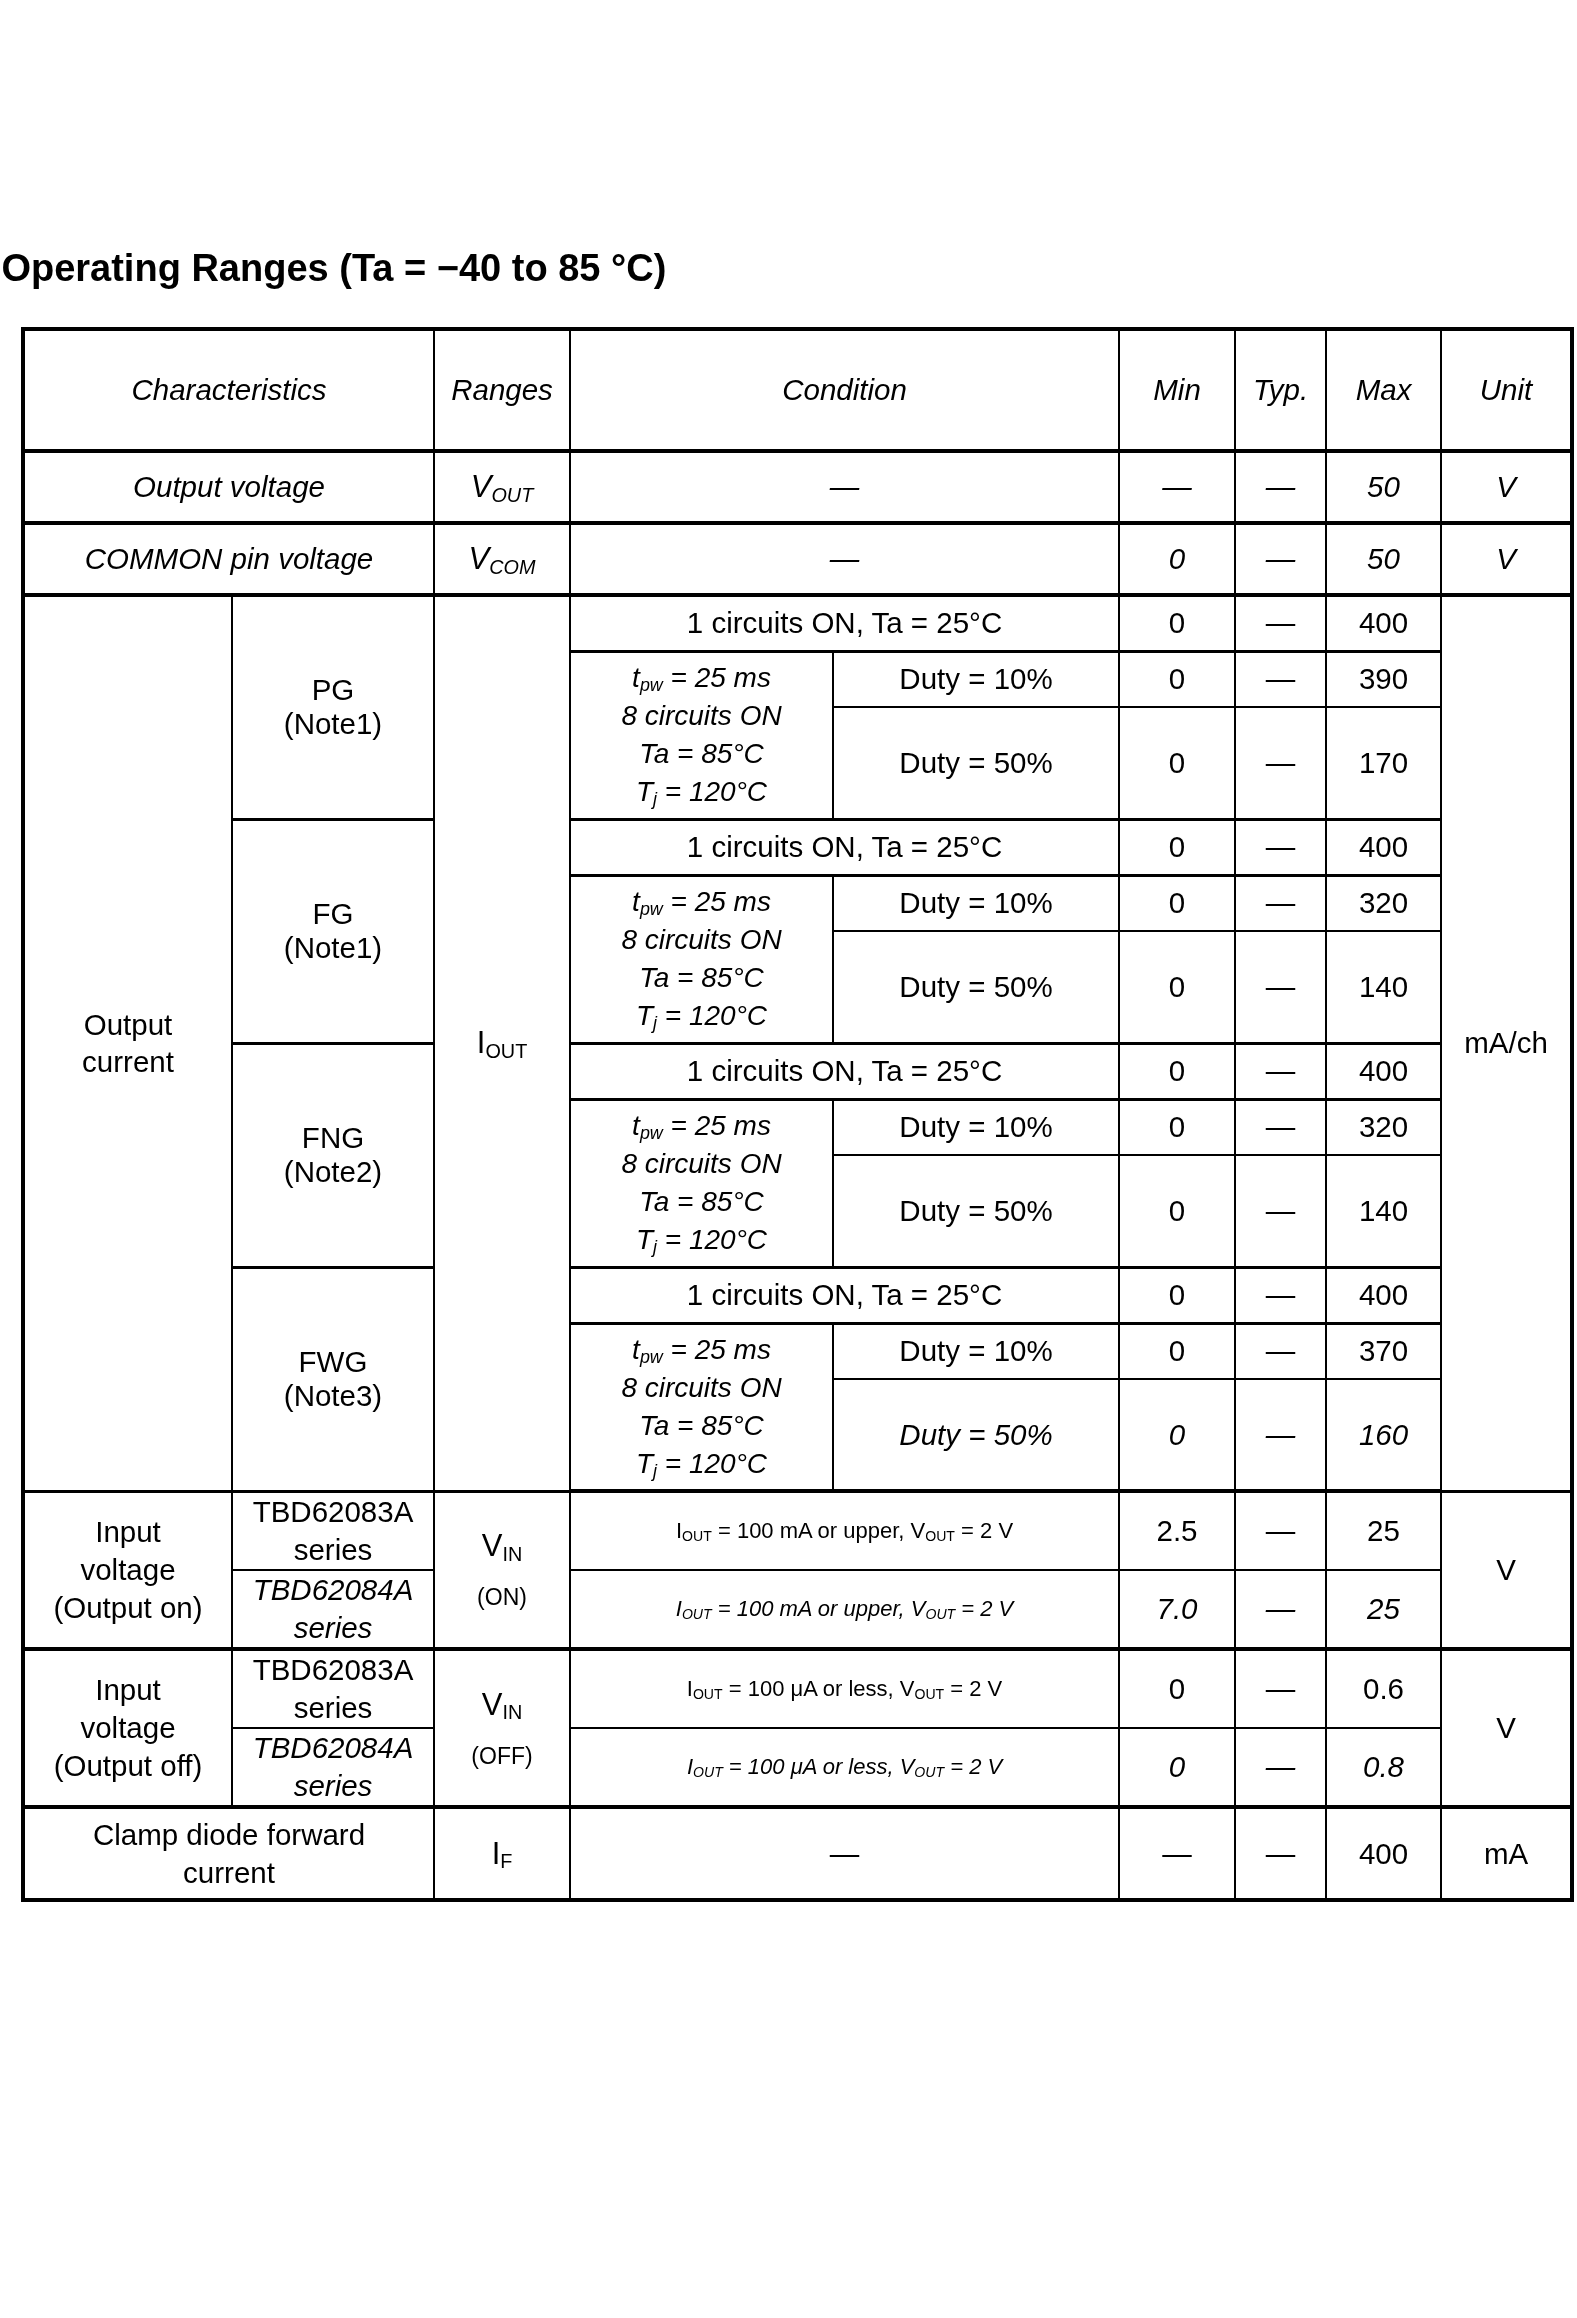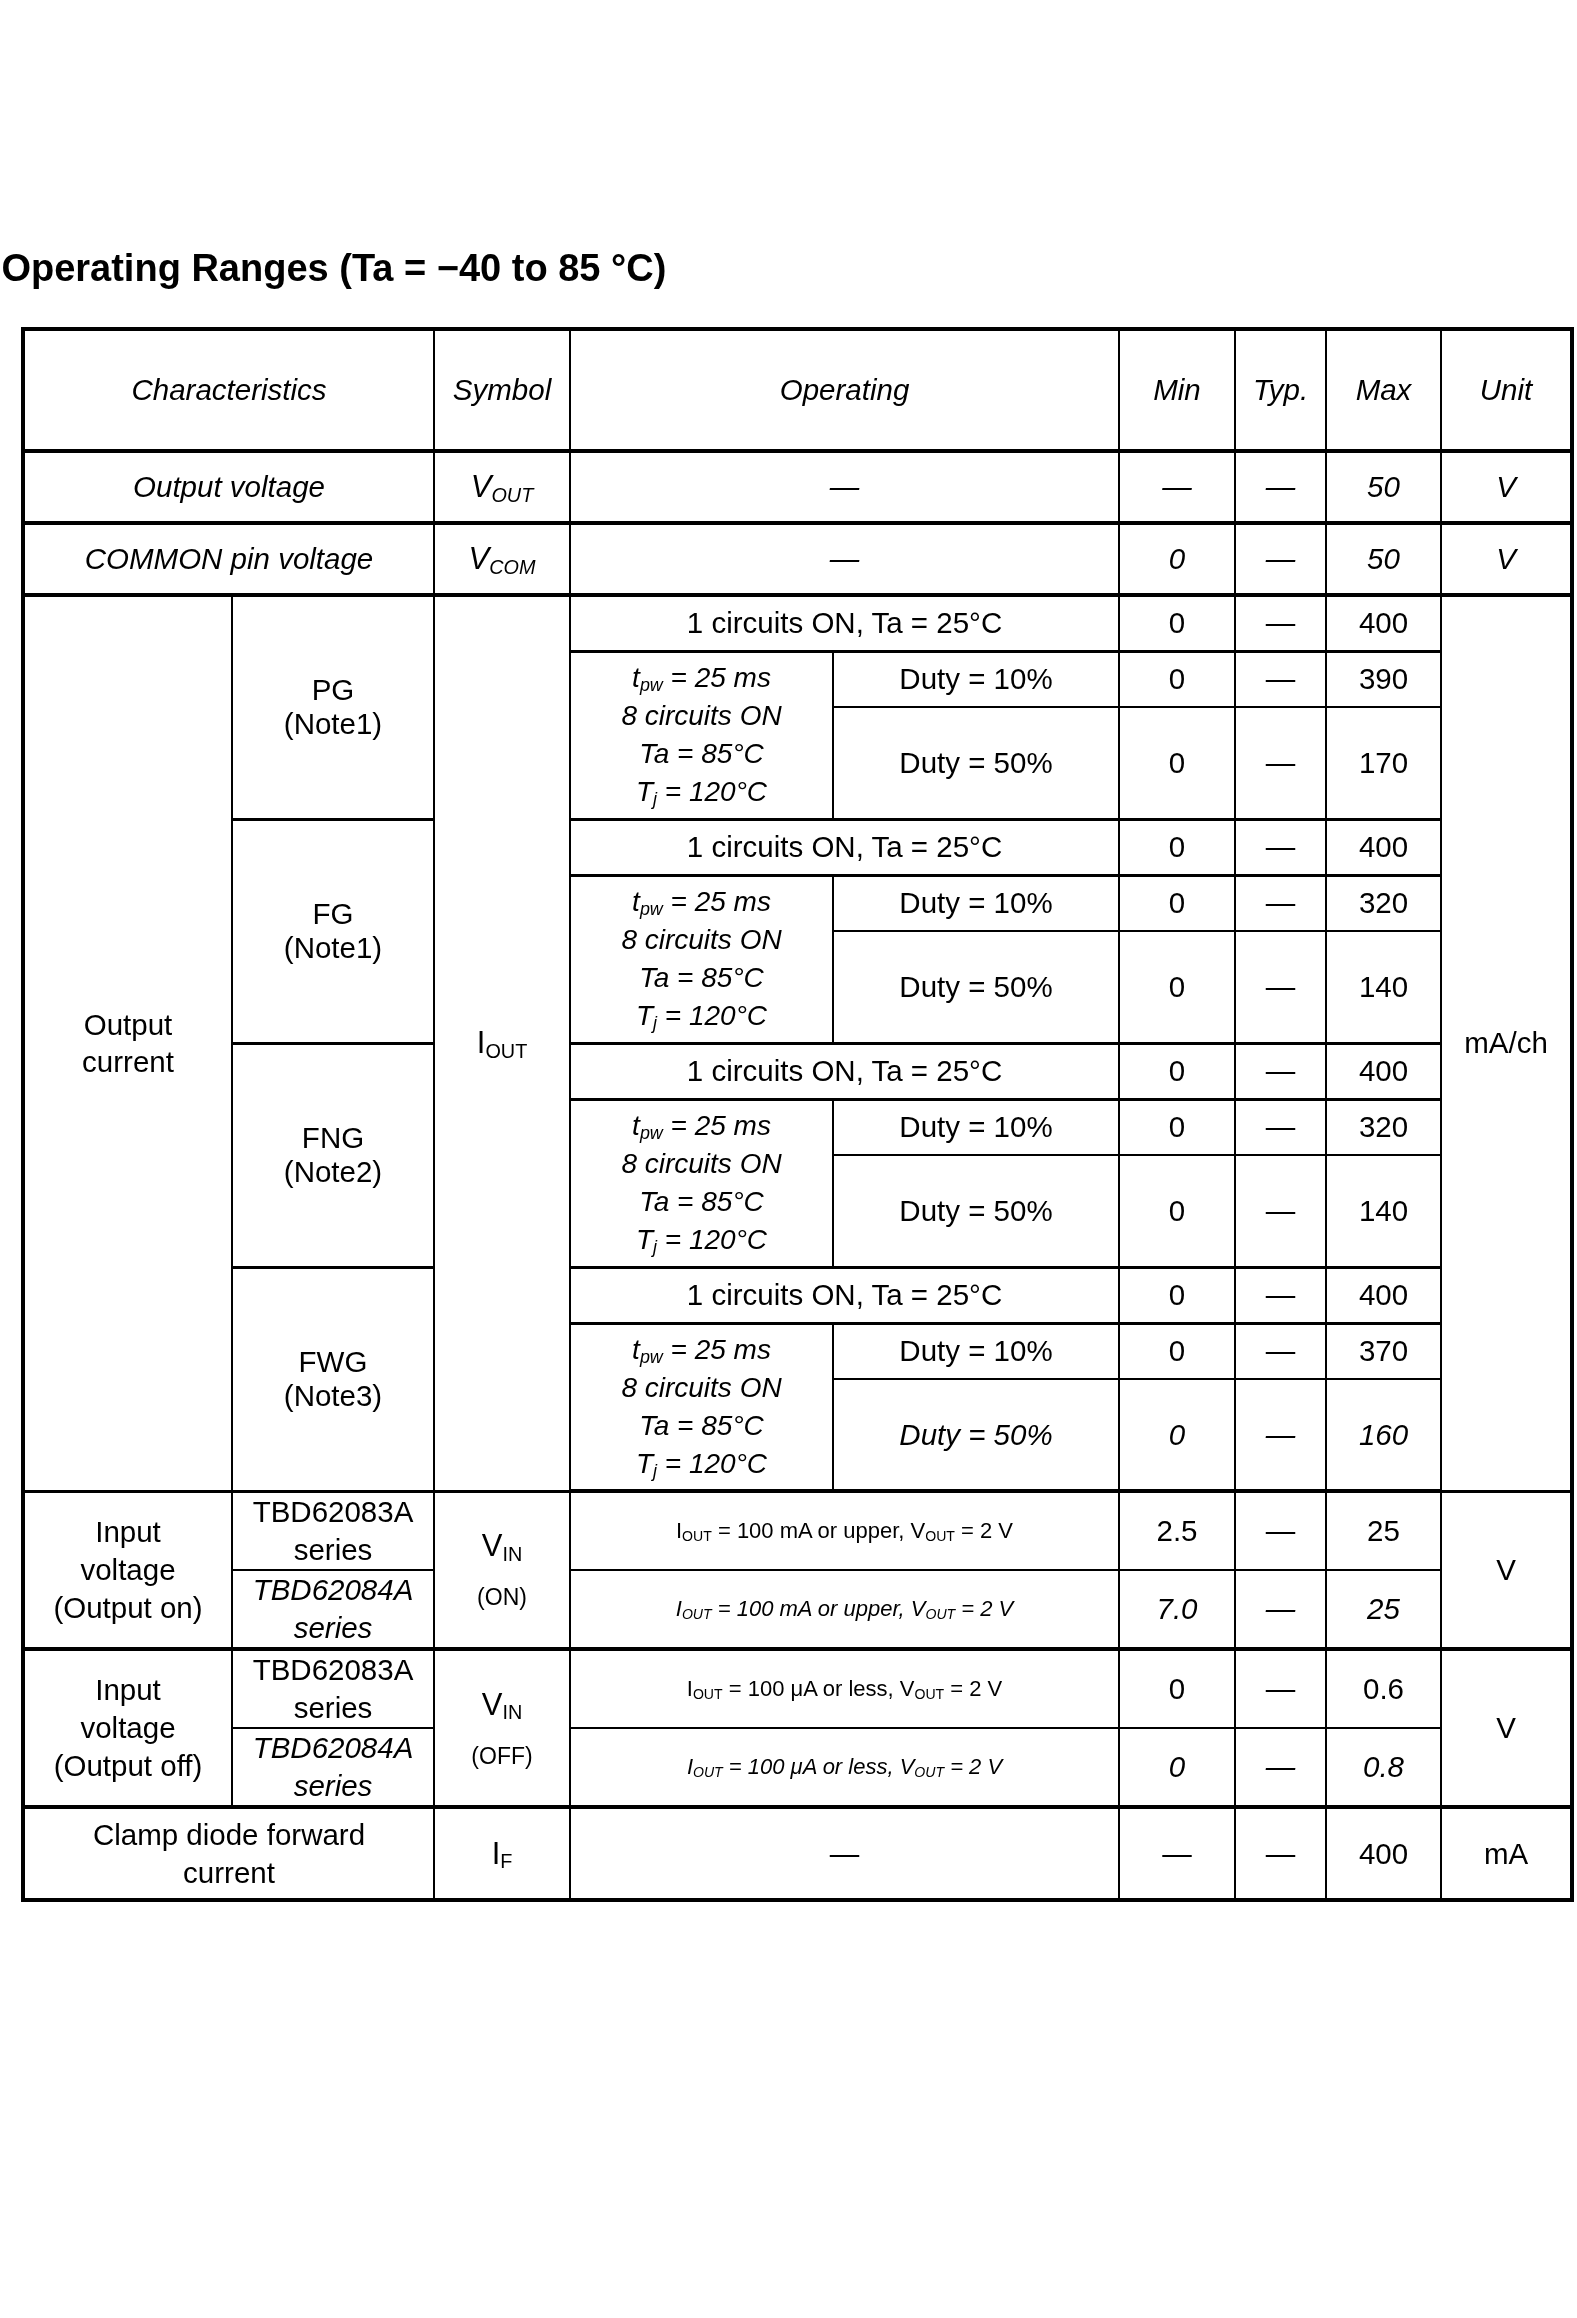--- a/index.html
+++ b/index.html
@@ -41,22 +41,22 @@
         <col style="width:286px">
         <col style="width:116px">
       <col style="width:91px">
         <col style="width:115px">
         <col style="width:131px">
     </colgroup>
 
     <tbody>
         <tr class="h174 sep6">
       <td colspan="2">Characteristics</td>
-      <td>Symbol</td>
-      <td colspan="2">Operating</td>
+      <td>Ranges</td>
+      <td colspan="2">Condition</td>
       <td>Min</td>
       <td>Typ.</td>
       <td>Max</td>
       <td>Unit</td>
     </tr>
 
     <tr class="h102 sep6">
       <td colspan="2">Output voltage</td>
       <td class="sym">V<sub>OUT</sub></td>
       <td colspan="2">—</td>

